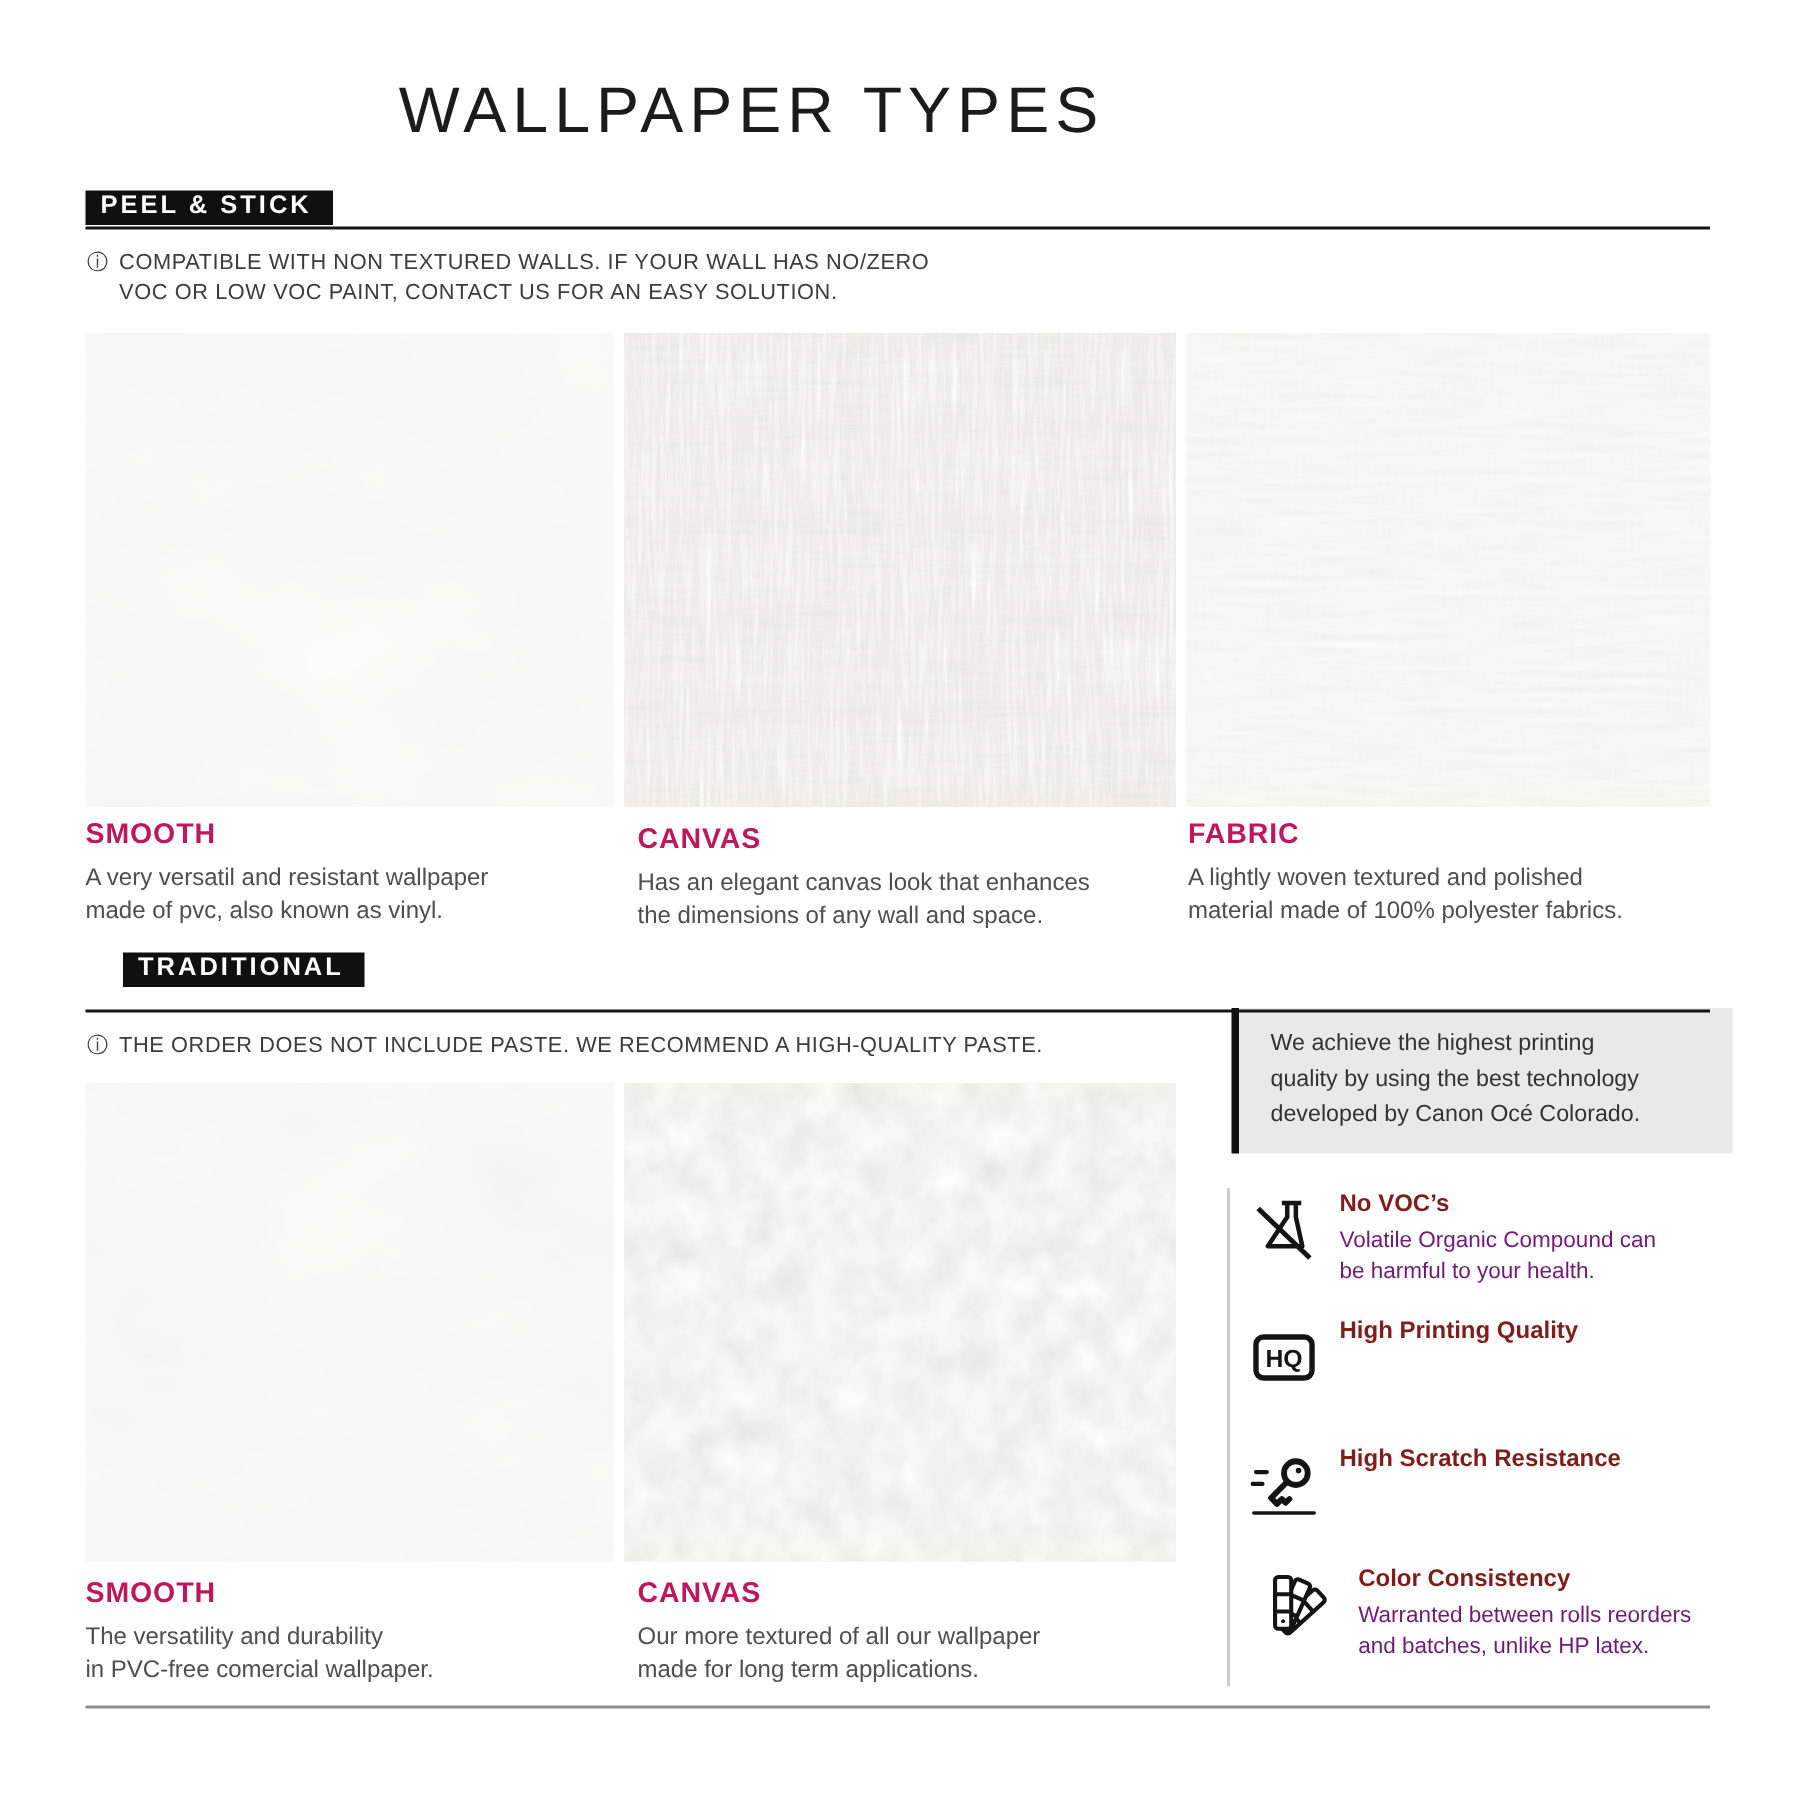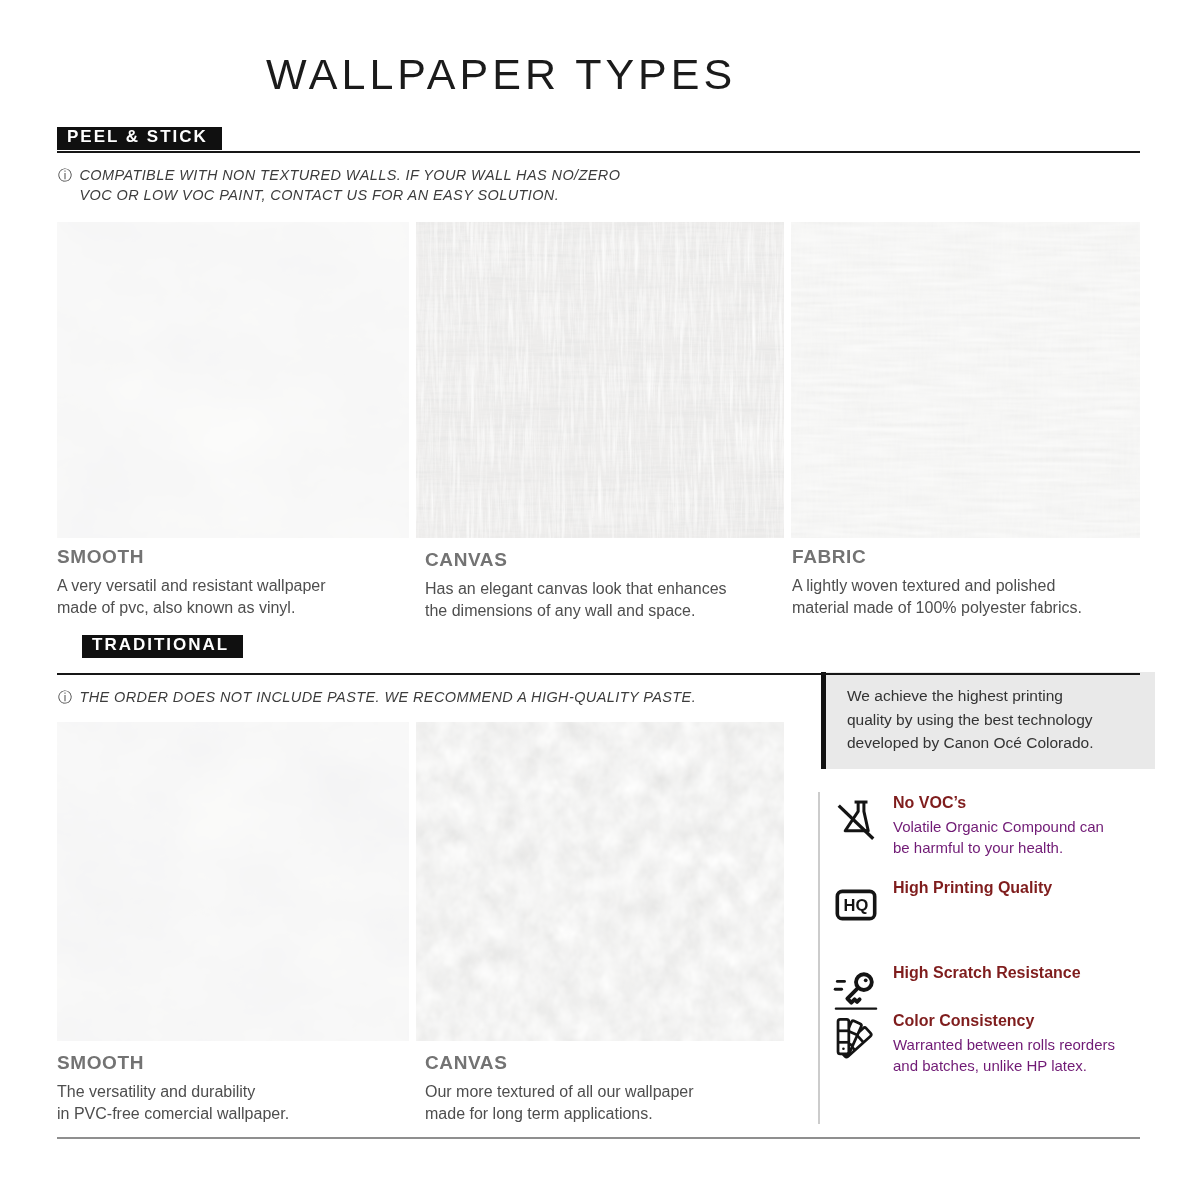--- a/index.html
+++ b/index.html
@@ -15,48 +15,48 @@
     position:absolute; left:57px; z-index:2; background:#101010; color:#ffffff;
     font-size:17px; font-weight:600; letter-spacing:2px; padding:1px 14px 4px 10px; line-height:1.05;
   }
   .rule { position:absolute; left:57px; width:1083px; height:2px; background:#161616; z-index:1; }
   #rule-1 { top:151px; } #rule-2 { top:673px; }
   #badge-1 { top:127px; } #badge-2 { top:635px;margin-left:25px; }
   .note { position:absolute; left:58px; display:flex; gap:7px; color:#3c3c3c;
           font-size:14.5px; letter-spacing:0.4px; line-height:1.4; }
   #note-1 { top:165px; } #note-2 { top:687px; }
   .info-glyph { font-family:"DejaVu Sans", sans-serif; font-size:14px; line-height:1.45; color:#3c3c3c; }
-  .note-text { white-space:pre-line;font-style:italic; }
+  .note-text { white-space:pre-line; }
 
   .swatch { position:absolute; overflow:hidden; background:#f4f4f4; }
   .swatch svg { display:block; width:100%; height:100%; }
   #sw-r1c1 { left:57px;  top:222px; width:352px; height:316px; }
   #sw-r1c2 { left:416px; top:222px; width:368px; height:316px; }
   #sw-r1c3 { left:791px; top:222px; width:349px; height:316px; }
   #sw-r2c1 { left:57px;  top:722px; width:352px; height:319px; }
   #sw-r2c2 { left:416px; top:722px; width:368px; height:319px; }
 
   .cap { position:absolute; }
   #cap-r1c1 { left:57px;  top:546px; }
   #cap-r1c2 { left:425px; top:549px; }
   #cap-r1c3 { left:792px; top:546px; }
   #cap-r2c1 { left:57px;  top:1052px; }
   #cap-r2c2 { left:425px; top:1052px; }
-  .cap-title { font-size:19px; font-weight:700; color:#737373; letter-spacing:0.6px; margin-bottom:7px; }
+  .cap-title { font-size:19px; font-weight:700; color:#be185d; letter-spacing:0.6px; margin-bottom:7px; }
   .cap-desc  { font-size:16px; color:#4e4e4e; line-height:1.4; white-space:pre-line; }
 
   .quote-wrap { position:absolute; left:821px; top:672px; width:334px; height:97px; }
   .quote-bar  { position:absolute; left:0; top:0; width:5px; height:97px; background:#111111; }
   .quote-box  { position:absolute; left:5px; top:0; width:329px; height:97px; background:#e9e9e9;
                 box-sizing:border-box; padding:12px 8px 0 21px; font-size:15.5px; line-height:1.52;
                 color:#333333; white-space:pre-line; }
 
   .features-line { position:absolute; left:818px; top:792px; width:2px; height:332px; background:#cccccc; }
   .feature { position:absolute; left:833px; width:307px; display:flex; gap:14px; align-items:flex-start; }
-  #feat-1 { top:794px; } #feat-2 { top:879px; } #feat-3 { top:964px; } #feat-4 { top:1012px; }
+  #feat-1 { top:794px; } #feat-2 { top:879px; } #feat-3 { top:964px; } #feat-4 { top:1044px;justify-content:center; }
   .f-icon { flex:0 0 46px; width:46px; height:52px; }
   .f-icon svg { display:block; width:100%; height:100%; }
   .f-title { font-size:16px; font-weight:700; color:#7f1d1d; margin-bottom:4px; }
   .f-desc  { font-size:15px; color:#701a75; line-height:1.4; white-space:pre-line; }
 
   .bottom-rule { position:absolute; left:57px; top:1137px; width:1083px; height:2px; background:#8f8f8f; }
 </style>
 </head>
 <body>
 

